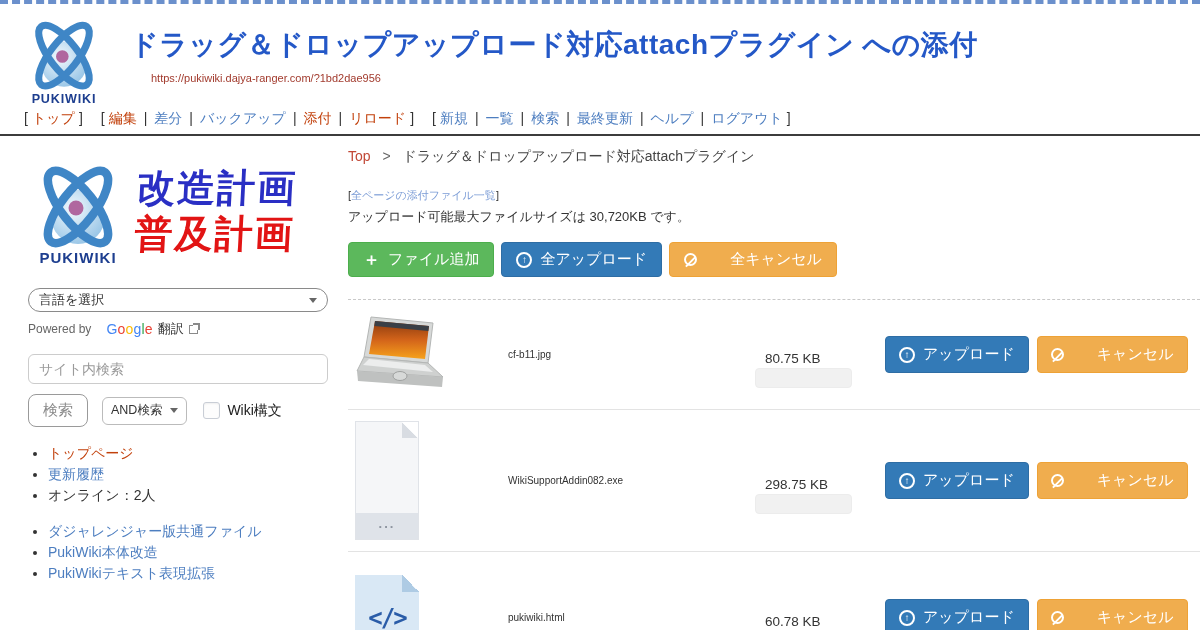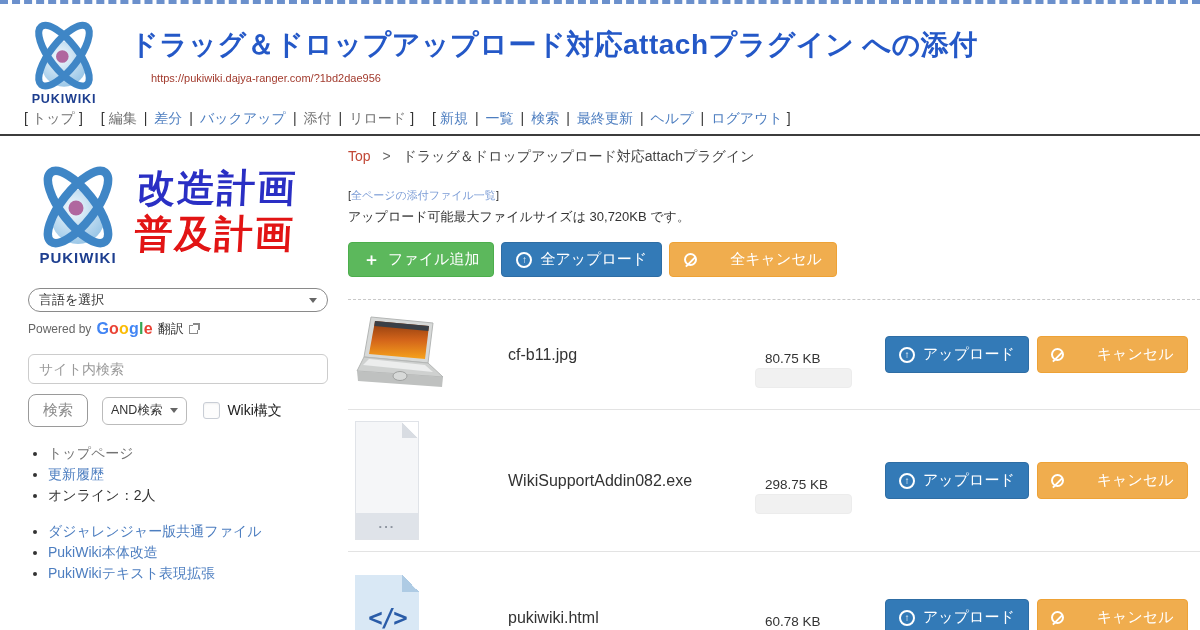--- a/index.html
+++ b/index.html
@@ -16,41 +16,41 @@
   .head-text { margin-left:24px; padding-top:14px; }
   .page-title { margin:0; font-size:28px; font-weight:700; color:#2458c7; letter-spacing:.5px; }
   .page-url { margin-top:8px; font-size:11px; color:#a23b2e;padding-left:21px; }
 
   
   .navbar { padding:4px 0 6px 20px; font-size:14px; color:#333; }
   .navbar a { text-decoration:none; cursor:pointer; }
   .navbar .brk { color:#333; margin:0 4px; }
   .navbar .gap { margin-left:14px; }
   .navbar .sep { color:#333; margin:0 7px; }
-  .red   { color:#737373; }
+  .red   { color:#c2410c; }
   .blue  { color:#4d7ec0; }
   .rule { border-bottom:2px solid #3c3c3c; }
 
   
   .content { display:flex; align-items:flex-start; }
   .sidebar { width:328px; flex:0 0 328px; padding-left:28px; }
   .main { flex:1; padding:12px 0 0 20px; }
 
   
   .side-banner { display:flex; align-items:center; margin-top:14px; height:122px; }
   .banner-lines { margin-left:8px; transform:skewX(-3deg); }
   .banner-l1 { font-size:38px; line-height:46px; font-weight:900; color:#2a2fc4; letter-spacing:2px; }
   .banner-l2 { font-size:38px; line-height:46px; font-weight:900; color:#e21414; letter-spacing:2px; }
 
   .lang-select { margin-top:16px; width:300px; height:24px; border:1px solid #8a8a8a; border-radius:12px;
     display:flex; align-items:center; justify-content:space-between; padding:0 10px; font-size:13px; color:#333; cursor:pointer; background:#fff;gap:16px; }
   .chev { width:0; height:0; border-left:4px solid transparent; border-right:4px solid transparent; border-top:5px solid #666; display:inline-block; }
 
   .powered { margin-top:8px; font-size:12px; color:#666; display:flex; align-items:center; }
-  .google { font-size:16px; font-weight:700; margin-left:5px; letter-spacing:.2px; }
+  .google { font-size:14px; font-weight:400; margin-left:15px; letter-spacing:.2px; }
   .g-blue{color:#4285F4}.g-red{color:#EA4335}.g-yellow{color:#FBBC05}.g-green{color:#34A853}
   .translate { color:#333; font-size:13px; margin-left:5px; }
   .ext { display:inline-block; width:9px; height:9px; border:1px solid #8a8a8a; margin-left:5px; position:relative; }
   .ext::after { content:""; position:absolute; right:-3px; top:-3px; width:5px; height:5px;
     border-top:2px solid #8a8a8a; border-right:2px solid #8a8a8a; background:#fff; }
 
   .search-input { margin-top:16px; width:300px; height:30px; border:1px solid #ccc; border-radius:6px;
     padding:0 10px; font-size:14px; color:#333; outline:none; font-family:inherit; }
   .search-input::placeholder { color:#9a9a9a; }
 
@@ -95,21 +95,21 @@
   .circ { width:16px; height:16px; border:2px solid #fff; border-radius:50%;
     display:inline-flex; align-items:center; justify-content:center; }
   .circ .arrow { font-size:10px; font-weight:700; line-height:1; }
   .ban { width:13px; height:13px; border:2px solid #fff; border-radius:50%; position:relative; display:inline-block; }
   .ban::after { content:""; position:absolute; width:13px; height:2px; background:#fff; top:5.5px; left:-2px; transform:rotate(-45deg); }
 
   .dropzone { margin-top:22px; border-top:1px dashed #c9c9c9; }
   .file-row { display:flex; align-items:center; border-bottom:1px solid #e3e3e3; }
   .row-1 { height:110px; } .row-2 { height:142px; } .row-3 { height:132px; }
   .icon-cell { width:160px; flex:0 0 160px; display:flex; align-items:center; padding-left:7px; }
-  .name-cell { flex:1; font-size:16px; color:#333; }
+  .name-cell { flex:1; font-size:10px; color:#333; }
   .size-cell { width:110px; flex:0 0 110px; display:flex; flex-direction:column; gap:2px;margin-top:29px; }
   .size-text { font-size:13.5px; color:#333; padding-left:10px; }
   .progress { width:97px; height:20px; background:#f1f1f1; border:1px solid #ececec; border-radius:4px; }
   .actions-cell { width:335px; flex:0 0 335px; display:flex; gap:8px; padding-left:20px; }
   .btn-row { padding:8px 13px; }
 
   
   .file-generic { width:64px; height:119px; background:#f5f6f8; border:1px solid #e0e3e8; position:relative; }
   .file-generic::before { content:""; position:absolute; top:0; right:0;
     border-left:16px solid transparent; border-top:16px solid #fff; }

